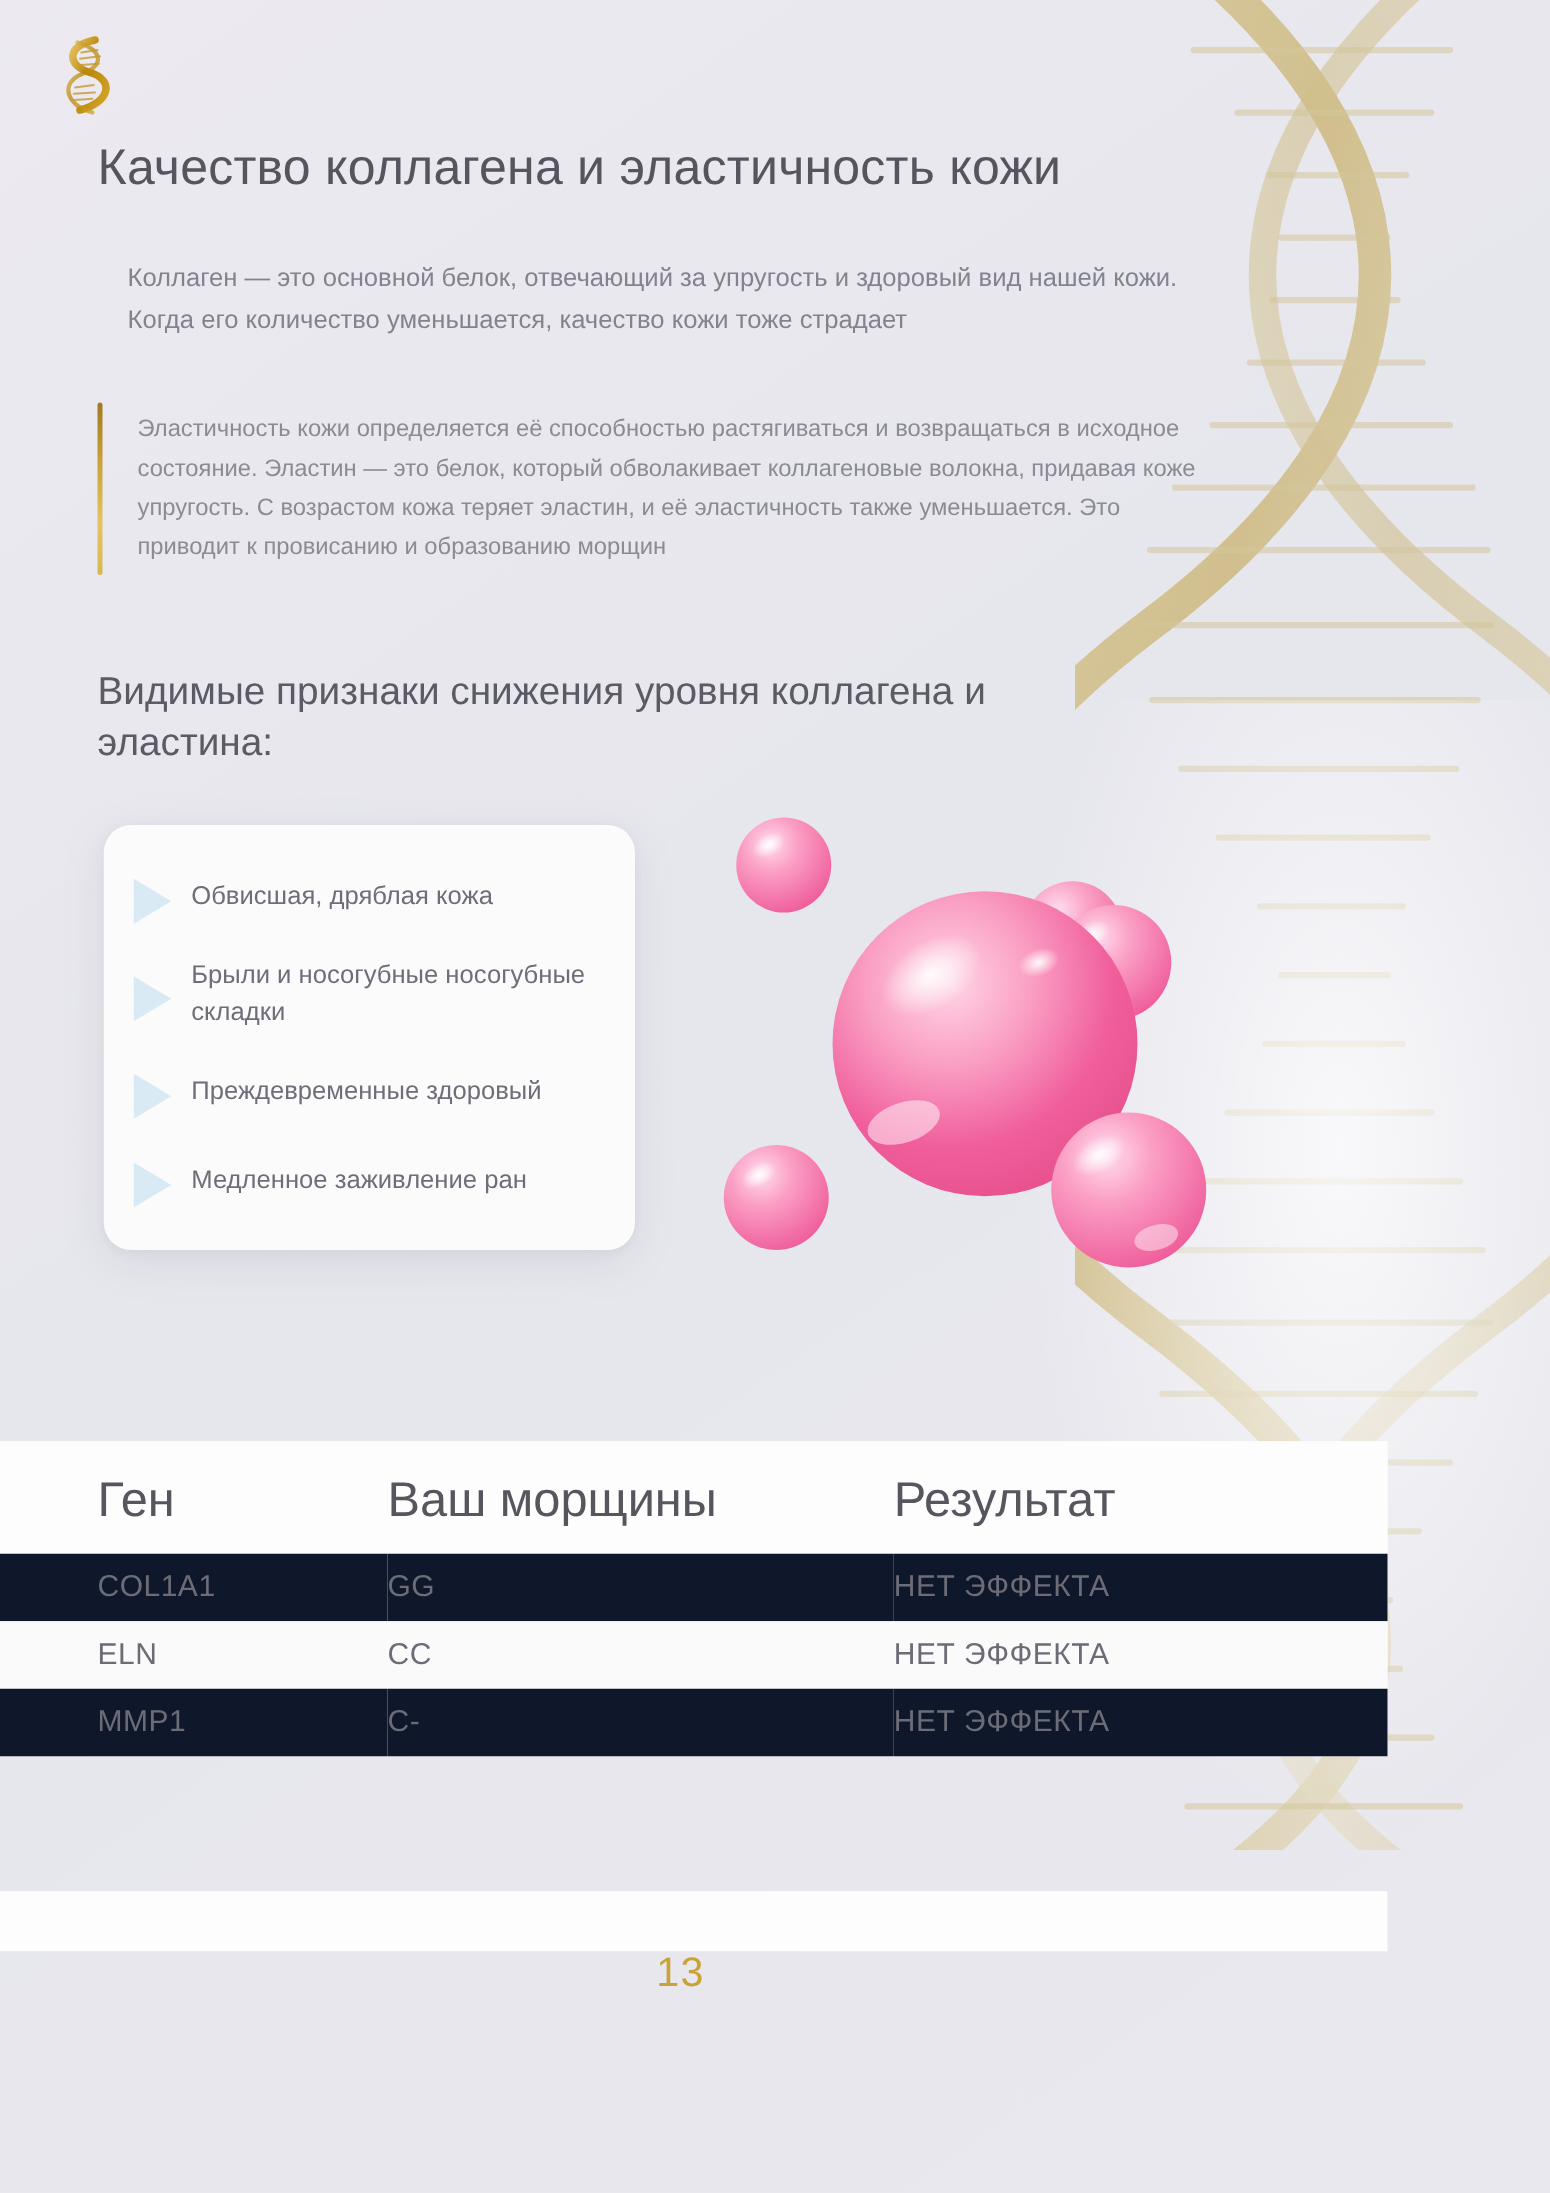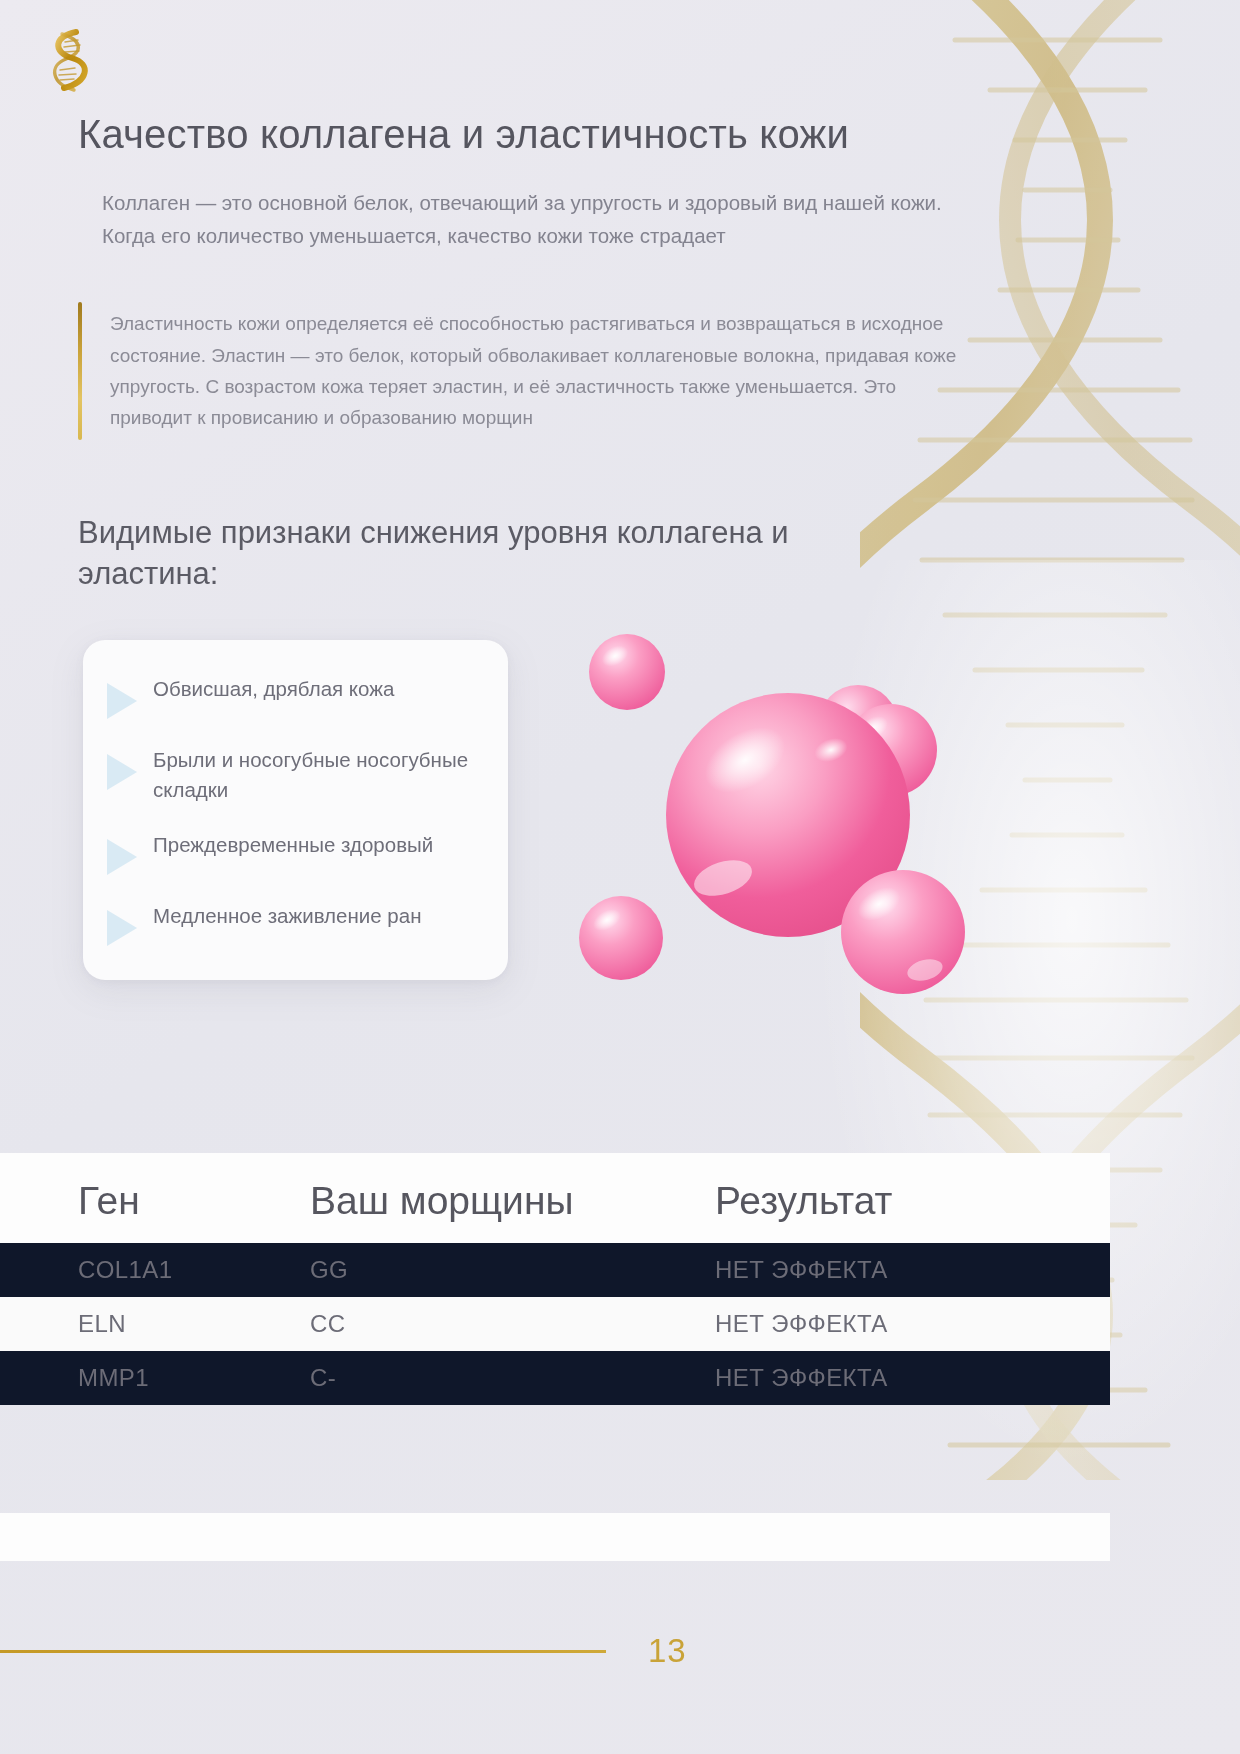--- a/index.html
+++ b/index.html
@@ -60,21 +60,21 @@
     top: 110px;
     width: 900px;
   }
 
   h1.title {
     font-size: 40px;
     font-weight: 300;
     letter-spacing: 0.2px;
     color: #55555f;
     line-height: 1.2;
-    margin-bottom: 28px;
+    margin-bottom: 48px;
     white-space: nowrap;
   }
 
   p.intro {
     font-size: 20.5px;
     font-weight: 300;
     line-height: 1.62;
     color: #83838f;
     margin-bottom: 50px;
     max-width: 890px;
@@ -126,21 +126,21 @@
     background: #fbfbfc;
     border-radius: 22px;
     box-shadow: 0 10px 34px rgba(120,120,140,0.13), 0 2px 8px rgba(120,120,140,0.07);
     padding: 34px 28px 34px 24px;
   }
 
   ul.signs { list-style: none; }
 
   ul.signs li {
     display: flex;
-    align-items: flex-start;
+    align-items: center;
     gap: 16px;
     margin-bottom: 26px;
   }
   ul.signs li:last-child { margin-bottom: 0; }
 
   .tri {
     flex: 0 0 auto;
     width: 0; height: 0;
     margin-top: 9px;
     border-left: 30px solid #d9eaf4;
@@ -217,21 +217,22 @@
   }
 
   
   .footer {
     position: absolute;
     left: 0;
     bottom: 84px;
     width: 1110px;
     display: flex;
     align-items: center;
-    gap: 42px;
+    gap: 73px;
+    flex-direction: column;
   }
   .footer .rule {
     flex: 1;
     height: 3px;
     background: linear-gradient(90deg, #c59a27 0%, #c9a02f 75%, #cfa939 100%);
   }
   .footer .page-num {
     font-size: 33px;
     font-weight: 300;
     color: #c9a338;

